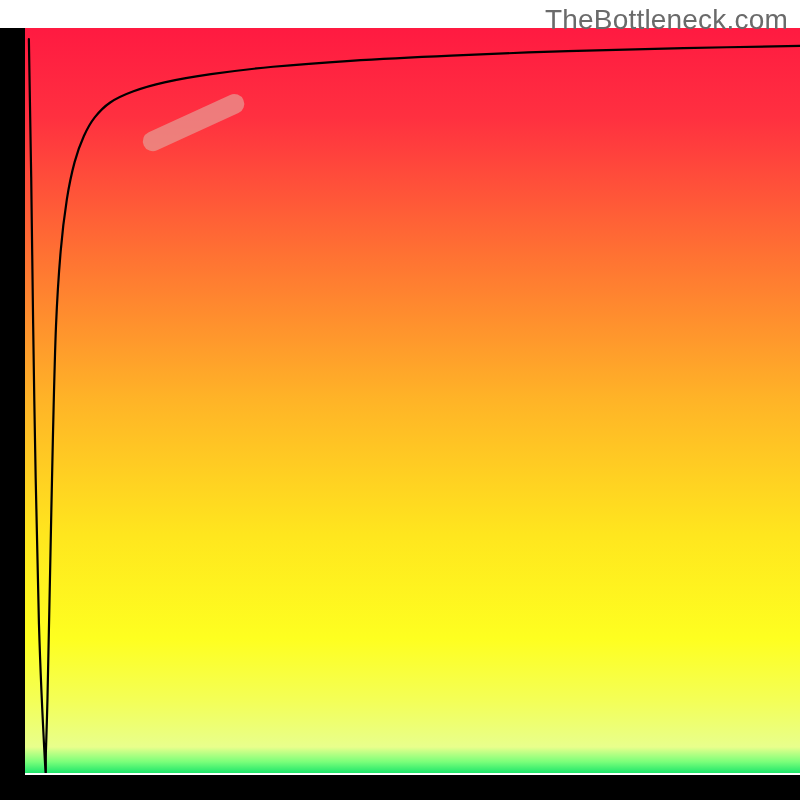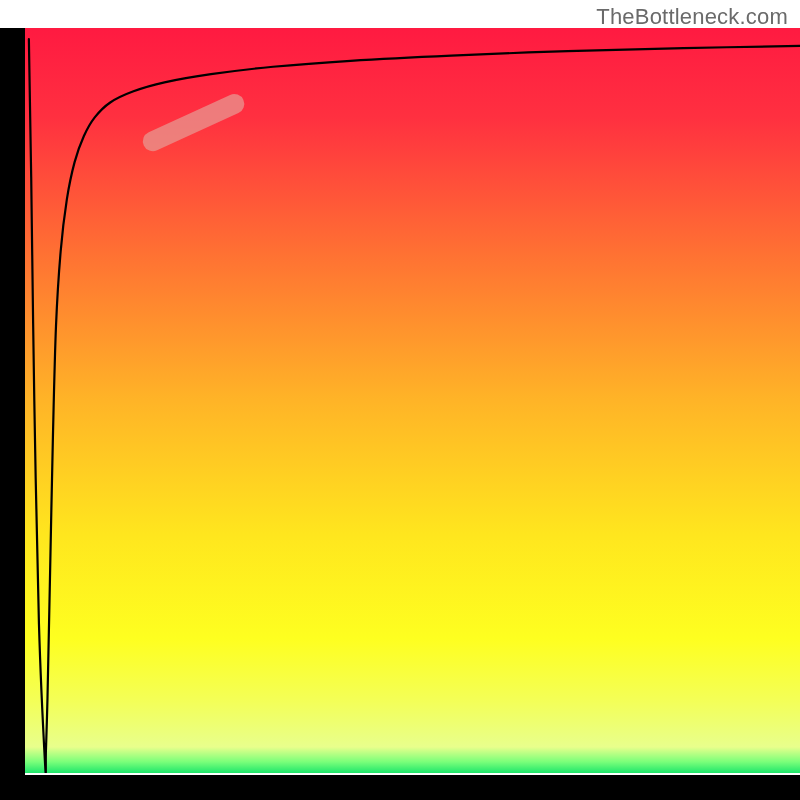--- a/index.html
+++ b/index.html
@@ -14,21 +14,21 @@
   .wrap {
     position: relative;
     width: 800px;
     height: 800px;
   }
   .watermark {
     position: absolute;
     top: 4px;
     right: 12px;
     color: #6a6a6a;
-    font-size: 22px;
+    font-size: 28px;
     letter-spacing: 0.2px;
     z-index: 5;
   }
   svg {
     position: absolute;
     left: 0;
     top: 0;
     width: 800px;
     height: 800px;
     display: block;

